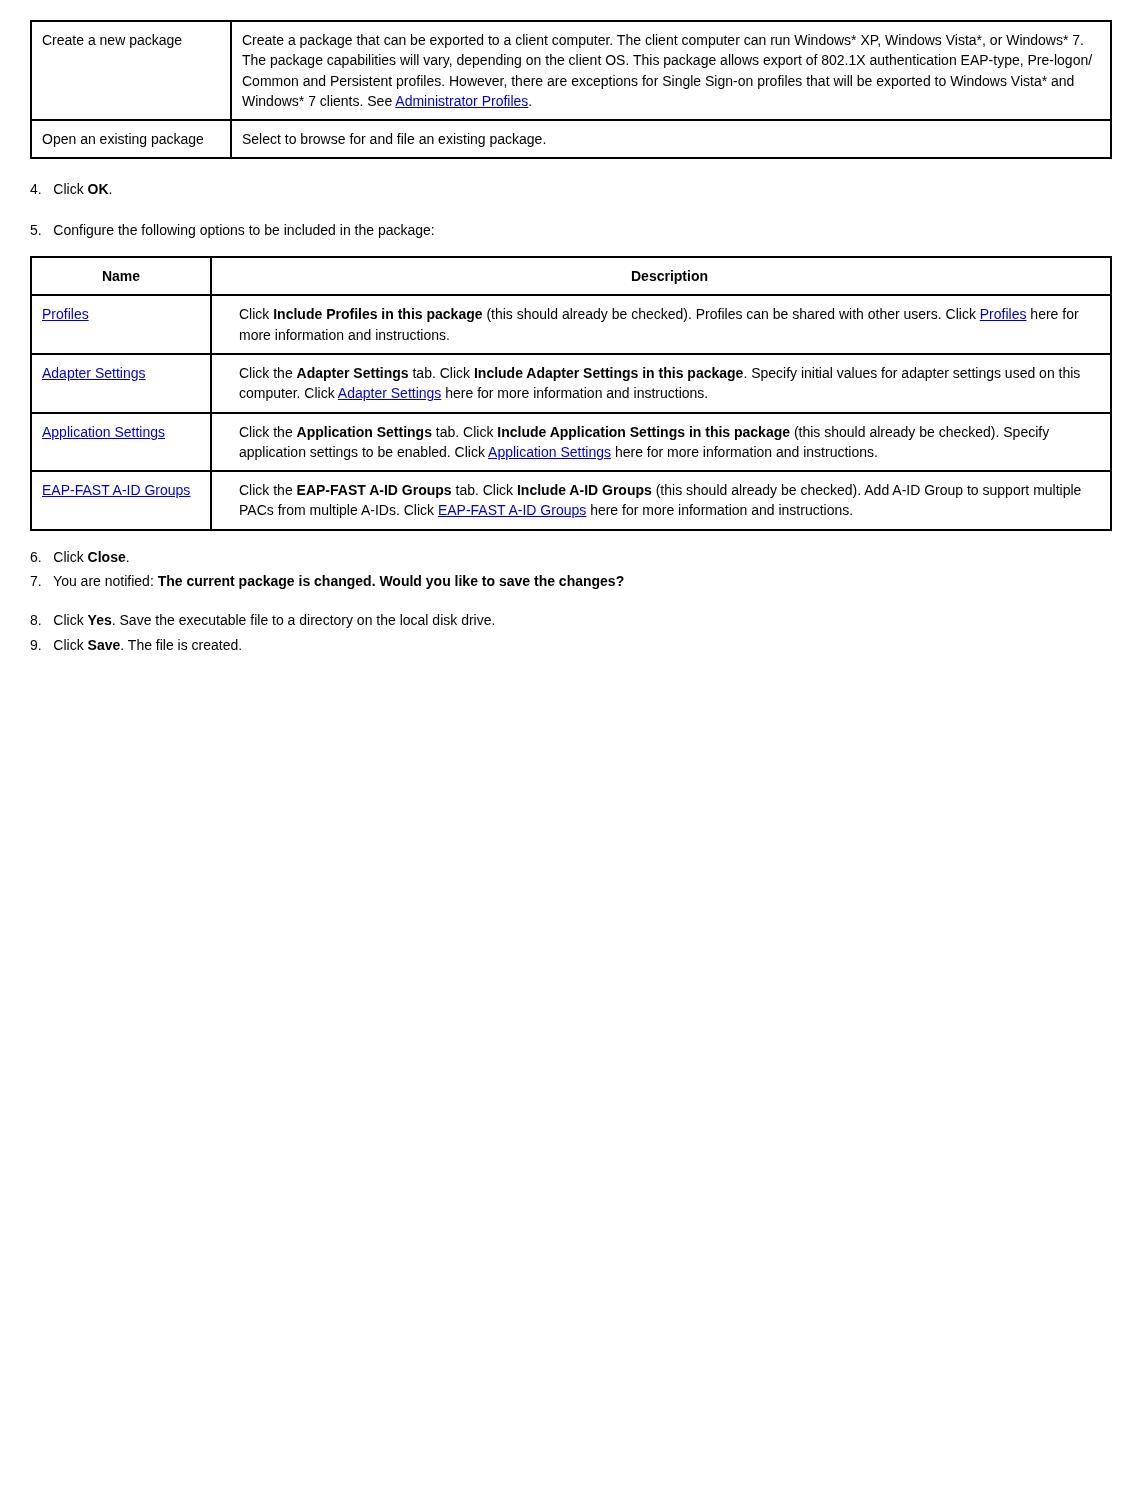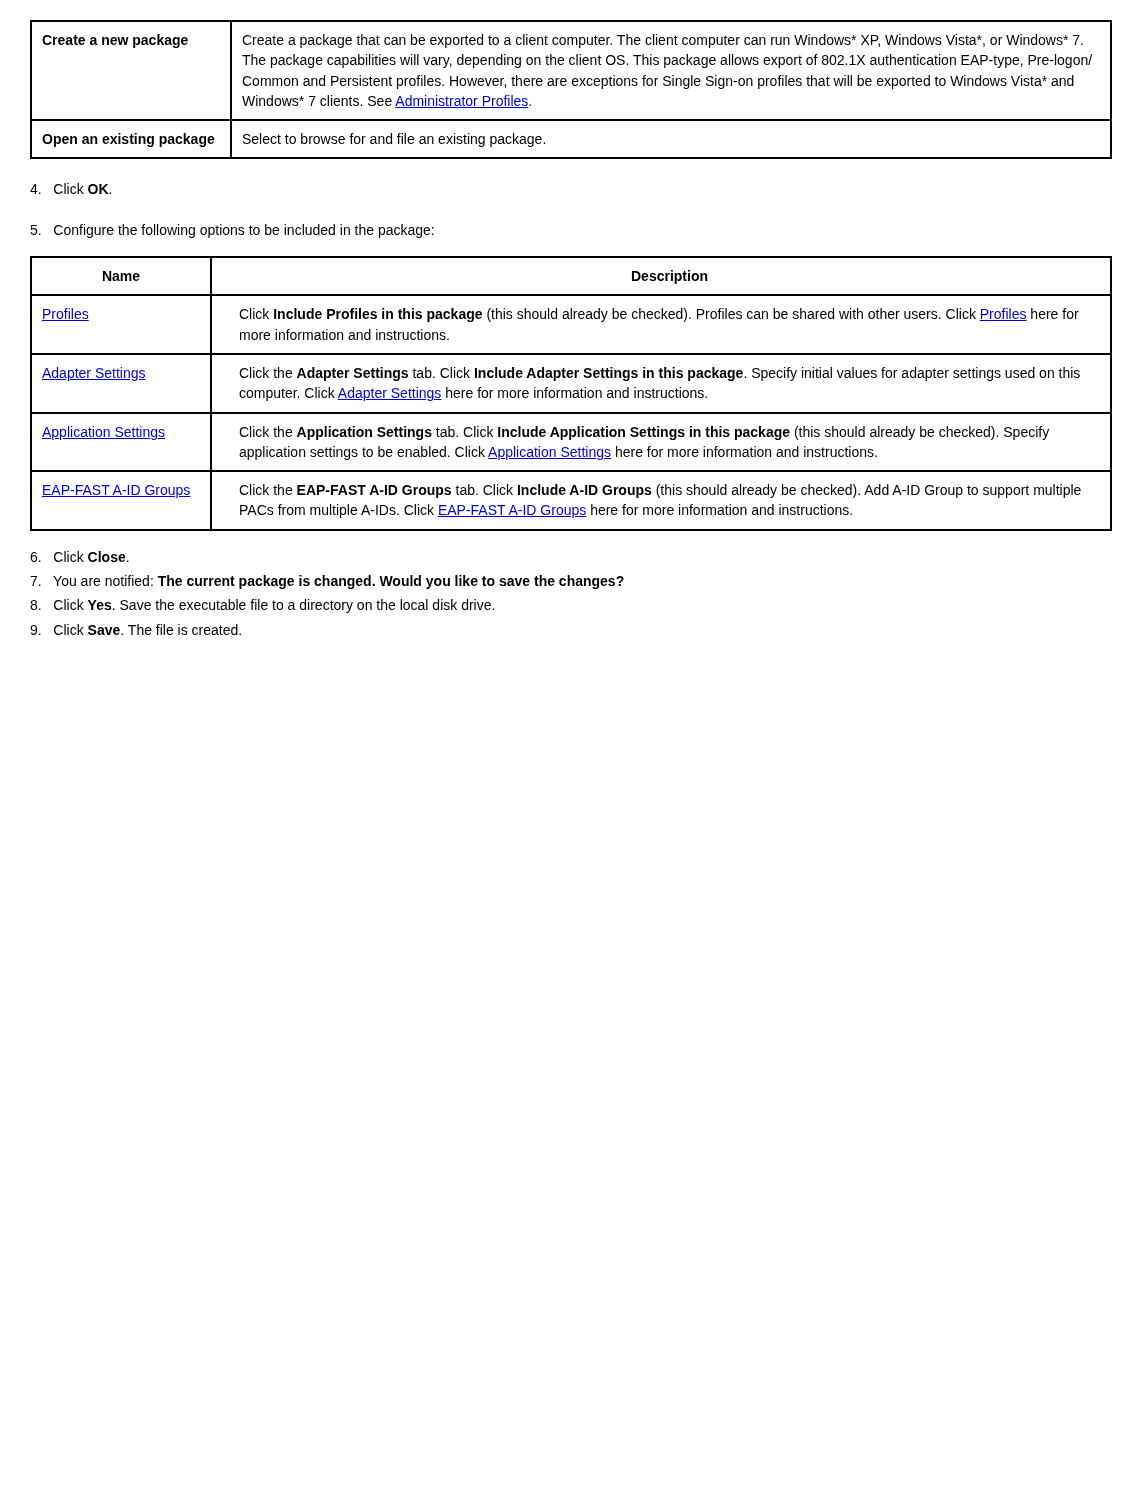--- a/index.html
+++ b/index.html
@@ -15,21 +15,21 @@
       width: 100%;
       border-collapse: collapse;
       margin-bottom: 20px;
     }
     .main-table td, .main-table th {
       border: 2px solid #000;
       padding: 8px 10px;
       vertical-align: top;
     }
     .main-table .cell-name {
-      font-weight: bold;
+      font-weight: normal;
       width: 200px;
       white-space: nowrap;
     }
     .main-table .cell-desc {
       width: calc(100% - 200px);
     }
     a {
       color: #0000CC;
       text-decoration: underline;
     }
@@ -148,21 +148,21 @@
 
 <div class="bottom-steps">
   <div class="step-line">
     <span>6.&nbsp;&nbsp;</span>
     <span>Click <strong>Close</strong>.</span>
   </div>
   <div class="step-line" style="margin-top:4px;">
     <span>7.&nbsp;&nbsp;</span>
     <span>You are notified:&nbsp;<strong>The current package is changed. Would you like to save the changes?</strong></span>
   </div>
-  <div class="step-line" style="margin-top:4px;">
+  <div class="step-line" style="margin-top:19px;">
     <span>8.&nbsp;&nbsp;</span>
     <span>Click <strong>Yes</strong>. Save the executable file to a directory on the local disk drive.</span>
   </div>
   <div class="step-line" style="margin-top:4px;">
     <span>9.&nbsp;&nbsp;</span>
     <span>Click <strong>Save</strong>. The file is created.</span>
   </div>
 </div>
 
 </body></html>

